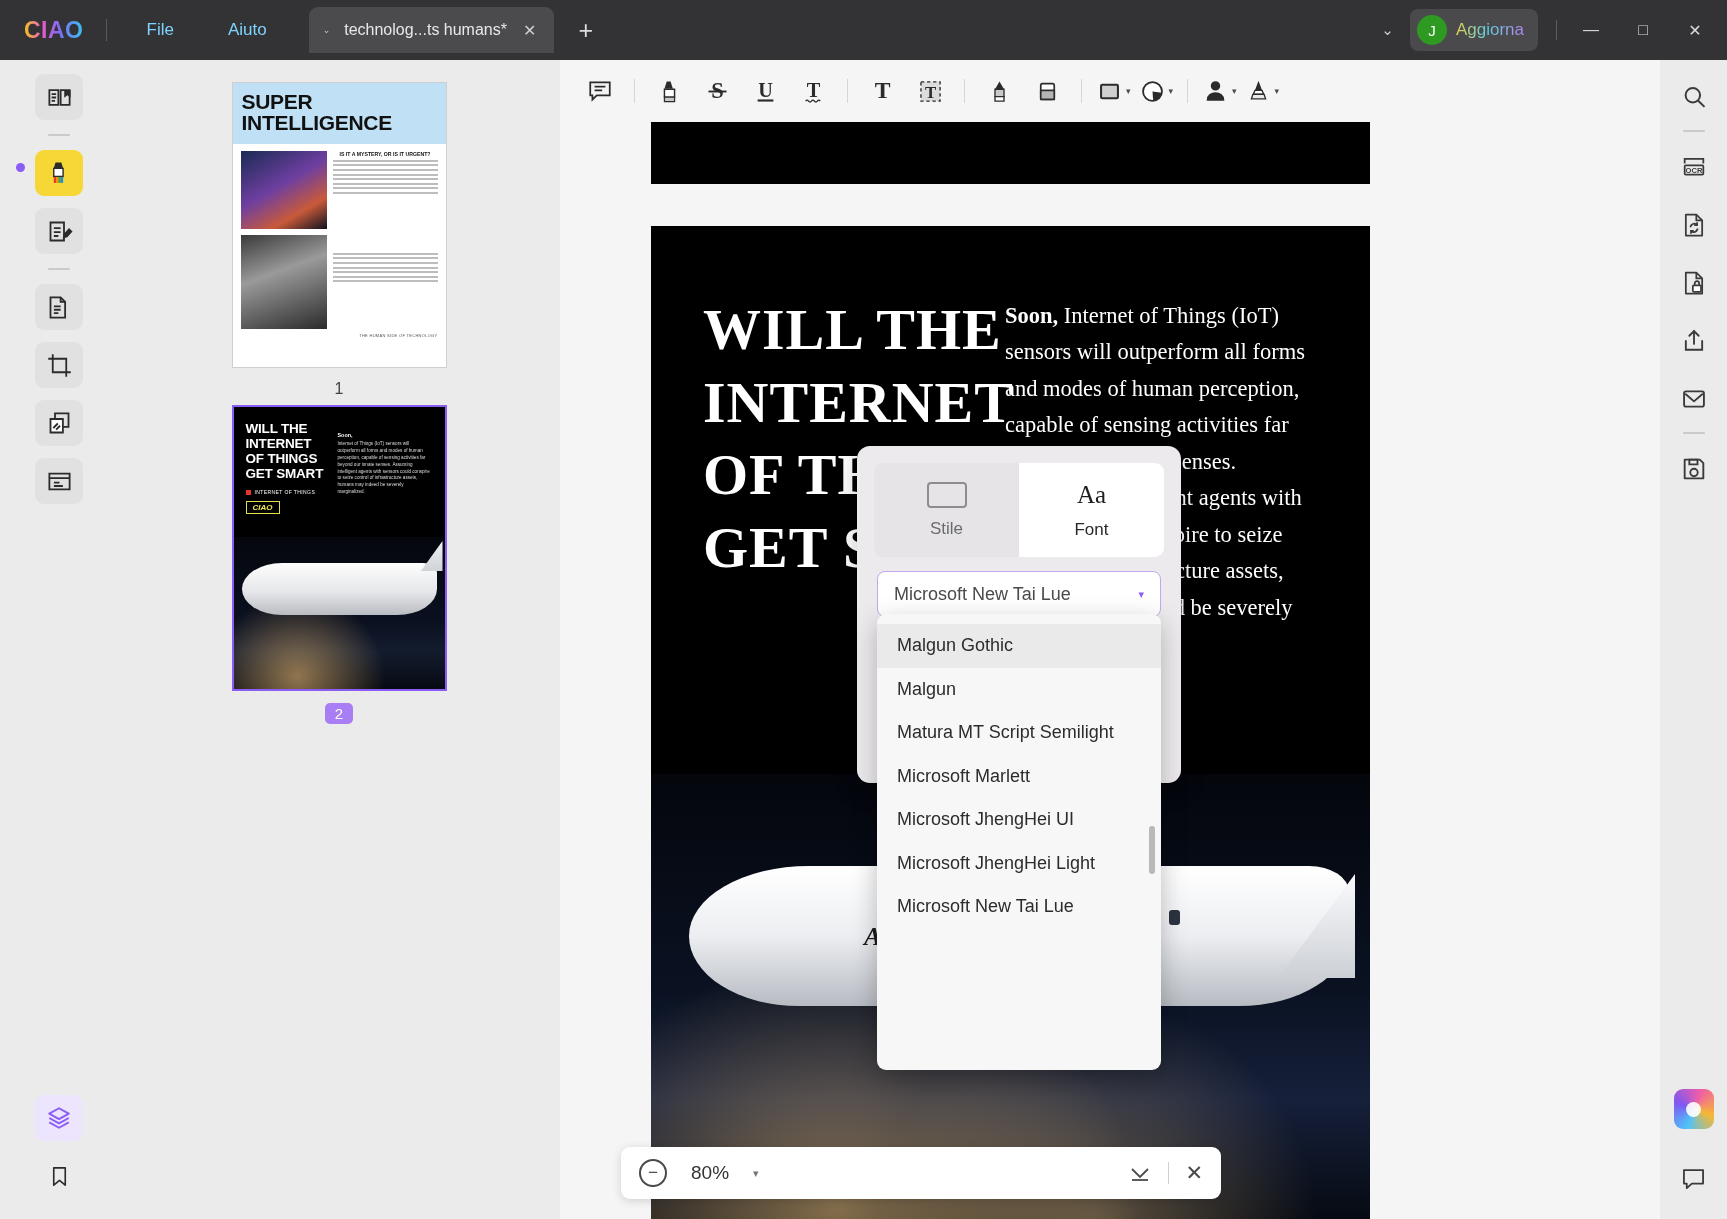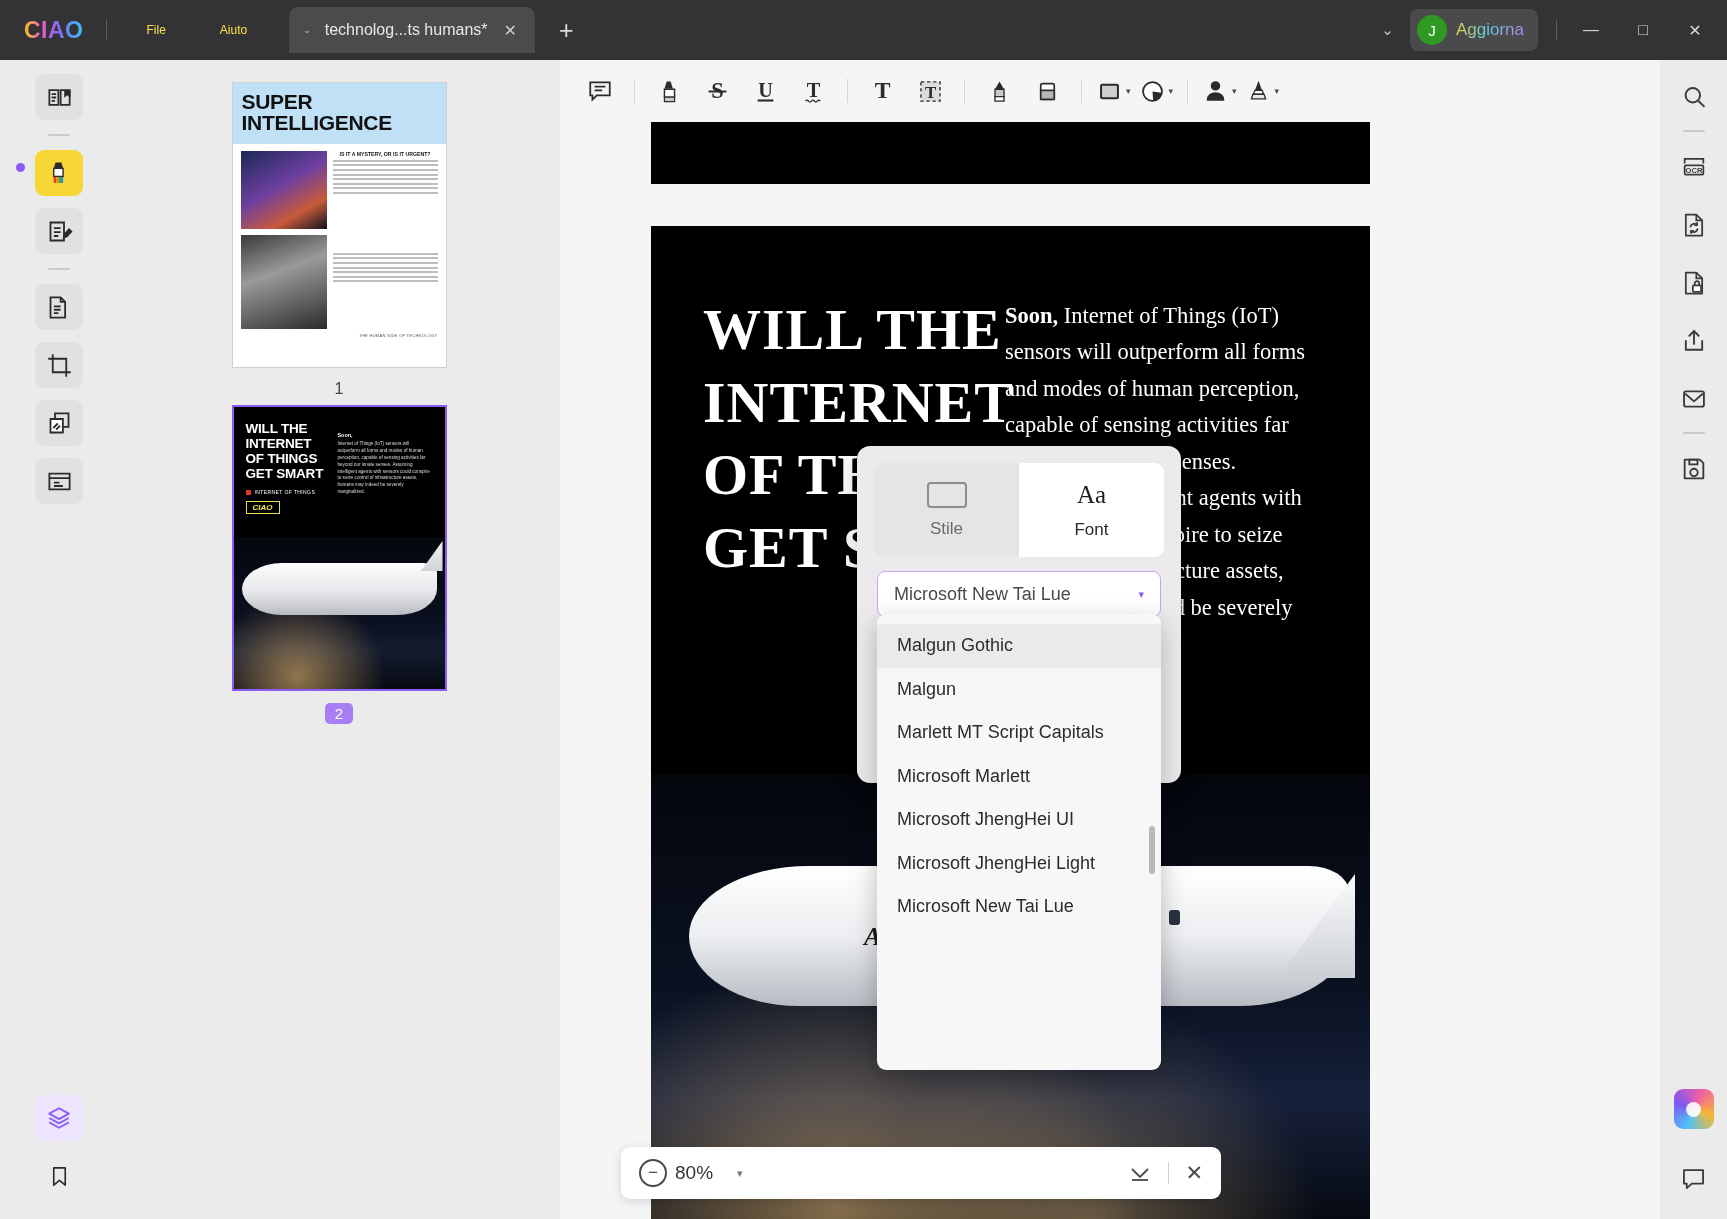--- a/index.html
+++ b/index.html
@@ -17,21 +17,21 @@
     background: #333335;
     display: flex; align-items: center;
   }
   .updf-logo {
     margin-left: 24px; font-size: 23px; font-weight: bold; letter-spacing: .5px;
     background: linear-gradient(90deg,#f5c518 0%,#e85cc8 30%,#7b6cf6 60%,#36c6f0 100%);
     -webkit-background-clip: text; background-clip: text; color: transparent;
   }
   .tb-sep { width: 1px; height: 22px; background: #5a5a5c; margin: 0 22px; }
   .tb-menu {
-    color: #fde047; font-size: 12px; padding: 6px 18px; border-radius: 5px;
+    color: #7dd3fc; font-size: 17px; padding: 6px 18px; border-radius: 5px;
     cursor: default;
   }
   .tab-strip { display: flex; align-items: center; margin-left: 24px; }
   .doc-tab {
     display: flex; align-items: center; gap: 14px;
     height: 46px; padding: 0 16px 0 14px;
     background: #4b4b4e; border-radius: 9px 9px 0 0;
     color: #e8e8ea; font-size: 16px;
   }
   .caret-sm { font-size: 9px; color: #c9c9cc; }
@@ -217,21 +217,21 @@
   
   .zoombar {
     position: absolute; left: 61px; bottom: 20px; width: 600px; height: 52px;
     background: #fff; border-radius: 9px; box-shadow: 0 2px 10px rgba(0,0,0,.15);
     display: flex; align-items: center; padding: 0 18px;
   }
   .zb-circ {
     width: 28px; height: 28px; border-radius: 50%; border: 2px solid #4a4a4a;
     display: flex; align-items: center; justify-content: center; color: #4a4a4a; font-size: 17px;
   }
-  .zb-val { margin-left: 8px; font-size: 19px; color: #333; }
+  .zb-val { margin-left: 24px; font-size: 19px; color: #333; }
   .zb-caret { margin-left: 24px; font-size: 11px; color: #777; }
   .zb-right { margin-left: auto; display: flex; align-items: center; gap: 16px; color: #4a4a4a; }
   .zb-vsep { width: 1px; height: 22px; background: #cfcfcf; }
 
   
   .float-panel {
     position: absolute; left: 857px; top: 446px; width: 324px; height: 337px;
     background: #eceaec; border-radius: 13px; box-shadow: 0 6px 26px rgba(0,0,0,.22);
     padding: 17px;
   }
@@ -644,21 +644,21 @@
   </div>
   <div class="font-select">
     <span>Microsoft New Tai Lue</span>
     <span class="fs-caret">▾</span>
   </div>
 </div>
 
 <div class="font-drop">
   <div class="font-opt hl">Malgun Gothic</div>
   <div class="font-opt">Malgun</div>
-  <div class="font-opt">Marlett MT Script Capitals</div>
+  <div class="font-opt">Matura MT Script Semilight</div>
   <div class="font-opt">Microsoft Marlett</div>
   <div class="font-opt">Microsoft JhengHei UI</div>
   <div class="font-opt">Microsoft JhengHei Light</div>
   <div class="font-opt">Microsoft New Tai Lue</div>
   <div class="drop-scroll"></div>
 </div>
 
 <div class="right-rail">
   <div class="rr-btn" style="margin-top:14px">
     <svg width="28" height="28" viewBox="0 0 24 24" fill="none" stroke="#3a3a3a" stroke-width="1.7">

